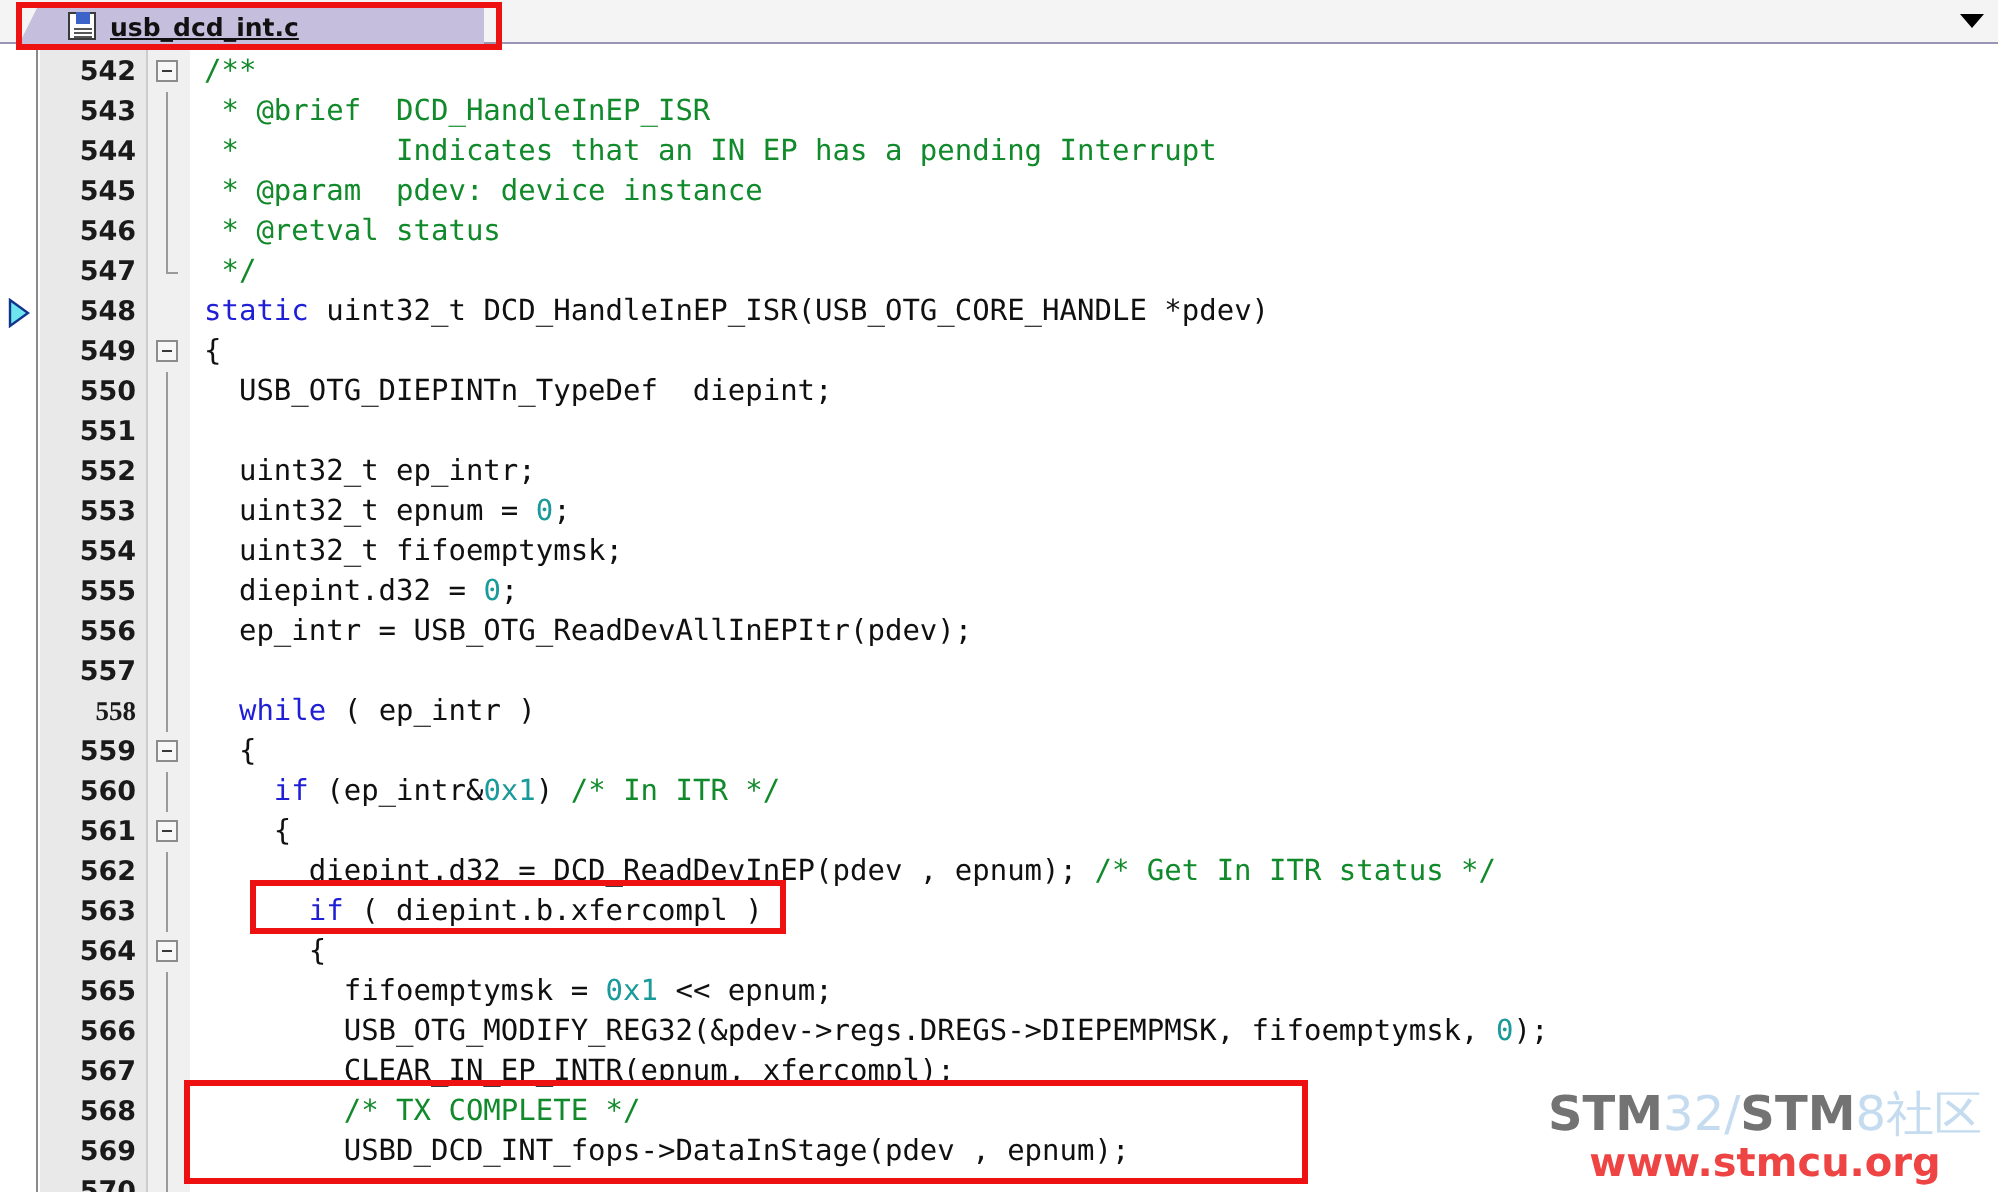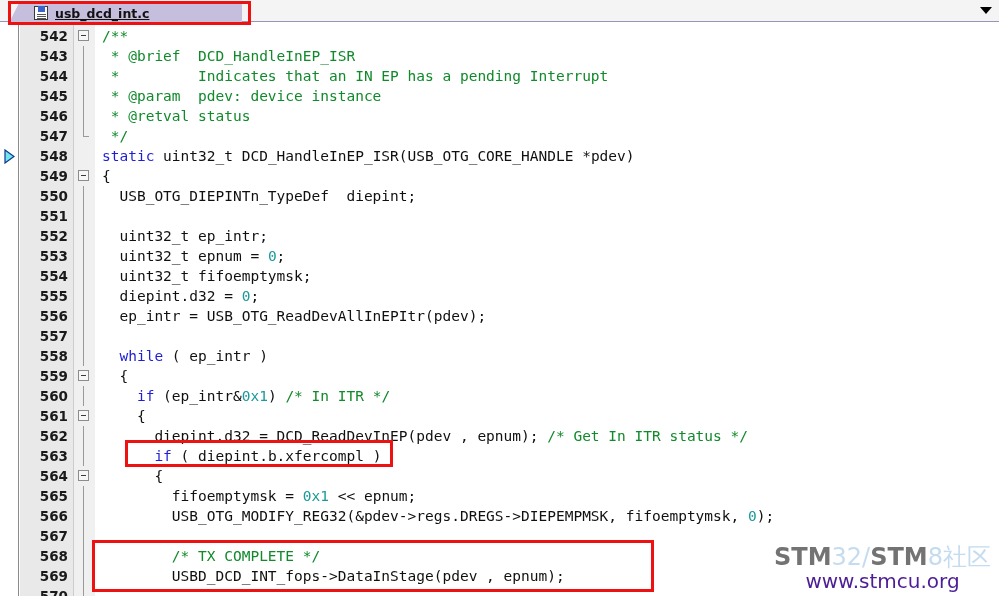--- a/index.html
+++ b/index.html
@@ -220,23 +220,24 @@
     font-size: 24px;
     letter-spacing: 0px;
     white-space: nowrap;
     line-height: 26px;
   }
   #wm-line1 .b { font-weight: bold; color: #737373; }
   #wm-line1 .l { font-weight: normal; color: #c5dcf0; }
   #wm-line2 {
     font-family: "DejaVu Sans", "Liberation Sans", sans-serif;
     font-size: 20px;
-    color: #4c1d95;
+    color: #ef4444;
     line-height: 22px;
     white-space: nowrap;
+    font-weight: bold;
   }
 </style>
 </head>
 <body>
 
 <div id="tabbar">
   <div id="tabbar-inner">
     <div class="tab-rest"></div>
     <div class="tab">
       <div class="tab-corner"></div>
@@ -264,21 +265,21 @@
       <div class="lineno" style="top: 124px;">548</div>
       <div class="lineno" style="top: 144px;">549</div>
       <div class="lineno" style="top: 164px;">550</div>
       <div class="lineno" style="top: 184px;">551</div>
       <div class="lineno" style="top: 204px;">552</div>
       <div class="lineno" style="top: 224px;">553</div>
       <div class="lineno" style="top: 244px;">554</div>
       <div class="lineno" style="top: 264px;">555</div>
       <div class="lineno" style="top: 284px;">556</div>
       <div class="lineno" style="top: 304px;">557</div>
-      <div class="lineno" style="top: 324px;">558</div>
+      <div class="lineno" style="top: 324px; font-family: Liberation Serif, serif;">558</div>
       <div class="lineno" style="top: 344px;">559</div>
       <div class="lineno" style="top: 364px;">560</div>
       <div class="lineno" style="top: 384px;">561</div>
       <div class="lineno" style="top: 404px;">562</div>
       <div class="lineno" style="top: 424px;">563</div>
       <div class="lineno" style="top: 444px;">564</div>
       <div class="lineno" style="top: 464px;">565</div>
       <div class="lineno" style="top: 484px;">566</div>
       <div class="lineno" style="top: 504px;">567</div>
       <div class="lineno" style="top: 524px;">568</div>
@@ -337,20 +338,21 @@
       <div class="codetext" style="top: 304px;"><span></span></div>
       <div class="codetext" style="top: 324px;"><span>  </span><span class="kw">while</span><span> ( ep_intr )</span></div>
       <div class="codetext" style="top: 344px;"><span>  {</span></div>
       <div class="codetext" style="top: 364px;"><span>    </span><span class="kw">if</span><span> (ep_intr&amp;</span><span class="num">0x1</span><span>) </span><span class="cmt">/* In ITR */</span></div>
       <div class="codetext" style="top: 384px;"><span>    {</span></div>
       <div class="codetext" style="top: 404px;"><span>      diepint.d32 = DCD_ReadDevInEP(pdev , epnum); </span><span class="cmt">/* Get In ITR status */</span></div>
       <div class="codetext" style="top: 424px;"><span>      </span><span class="kw">if</span><span> ( diepint.b.xfercompl )</span></div>
       <div class="codetext" style="top: 444px;"><span>      {</span></div>
       <div class="codetext" style="top: 464px;"><span>        fifoemptymsk = </span><span class="num">0x1</span><span> &lt;&lt; epnum;</span></div>
       <div class="codetext" style="top: 484px;"><span>        USB_OTG_MODIFY_REG32(&amp;pdev-&gt;regs.DREGS-&gt;DIEPEMPMSK, fifoemptymsk, </span><span class="num">0</span><span>);</span></div>
+      <div class="codetext" style="top: 504px;"><span>        CLEAR_IN_EP_INTR(epnum, xfercompl);</span></div>
       <div class="codetext" style="top: 524px;"><span>        </span><span class="cmt">/* TX COMPLETE */</span></div>
       <div class="codetext" style="top: 544px;"><span>        USBD_DCD_INT_fops-&gt;DataInStage(pdev , epnum);</span></div>
       <div class="codetext" style="top: 564px;"><span></span></div>
     </div>
 
   <div class="redbox" id="redbox-if"></div>
   <div class="redbox" id="redbox-tx"></div>
 
   <div id="watermark">
     <div id="wm-line1"><span class="b">STM</span><span class="l">32/</span><span class="b">STM</span><span class="l">8社区</span></div>

